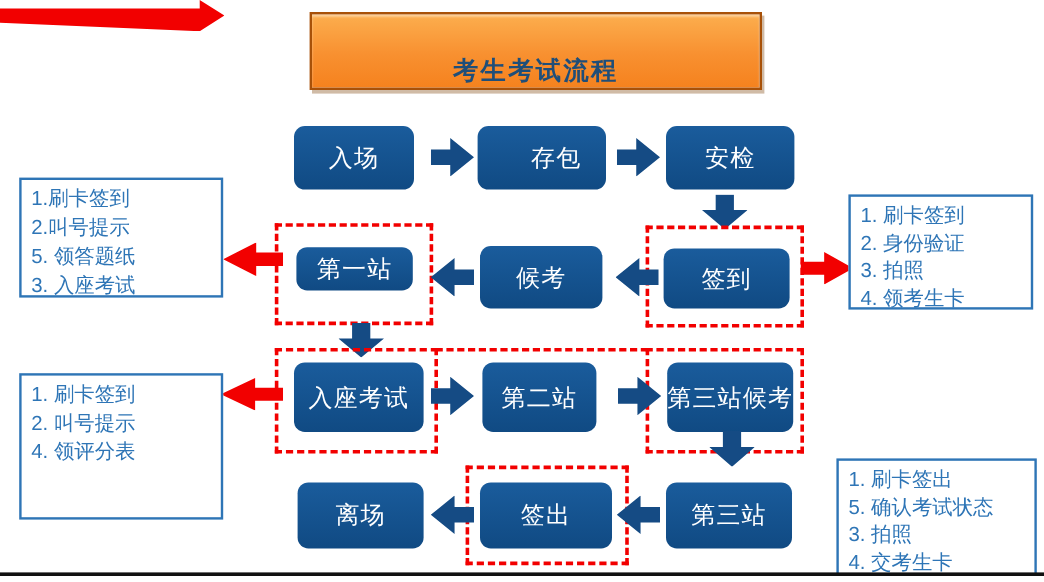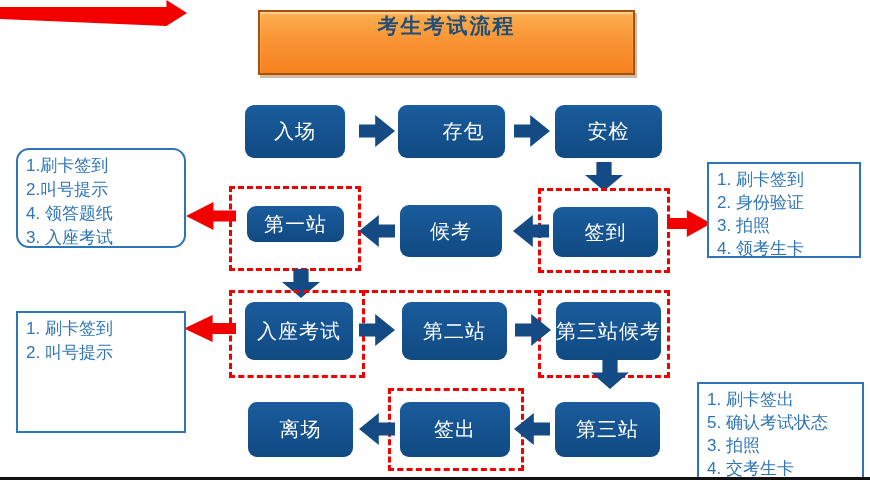--- a/index.html
+++ b/index.html
@@ -6,55 +6,55 @@
   #stage{
     position:relative;width:870px;height:485px;background:#ffffff;
     font-family:"Liberation Sans","DejaVu Sans",sans-serif;overflow:hidden;
   }
   
   .banner{
     position:absolute;left:258px;top:10px;width:377px;height:65px;
     background:linear-gradient(180deg,#fcae4e 0%,#f89030 55%,#f5821e 100%);
     border:2px solid #a85108;box-sizing:border-box;
     box-shadow:2px 3px 0 rgba(120,60,0,.35), inset 0 2px 2px rgba(255,255,255,.45);
-    display:flex;align-items:flex-start;justify-content:center;
+    display:flex;align-items:flex-end;justify-content:center;
   }
   .banner .t{color:#1f4e79;font-size:21px;font-weight:600;letter-spacing:2px;}
   
   .node{
     position:absolute;background:linear-gradient(180deg,#1a5c9c,#104a83);
     border-radius:9px;color:#ffffff;font-size:20px;letter-spacing:1px;
     display:flex;align-items:center;justify-content:center;box-sizing:border-box;
   }
   .n-enter{left:245px;top:105px;width:100px;height:53px;}
   .n-bag{left:398px;top:105px;width:107px;height:53px;padding-left:24px;}
   .n-security{left:555px;top:105px;width:107px;height:53px;}
   .n-station1{left:247px;top:206px;width:97px;height:36px;}
   .n-wait{left:400px;top:205px;width:102px;height:52px;}
   .n-signin{left:553px;top:207px;width:105px;height:50px;}
   .n-station2wait{left:245px;top:302px;width:108px;height:58px;}
-  .n-station2{left:402px;top:302px;width:105px;height:58px;}
+  .n-station2{left:402px;top:302px;width:95px;height:58px;}
   .n-station3wait{left:556px;top:302px;width:105px;height:58px;}
   .n-leave{left:248px;top:402px;width:105px;height:55px;}
   .n-signout{left:400px;top:402px;width:110px;height:55px;font-family:Liberation Mono, monospace;}
   .n-station3{left:555px;top:402px;width:105px;height:55px;}
   
   .dash{position:absolute;border:3px dashed #f20000;box-sizing:border-box;background:transparent;}
   .d-station1{left:229px;top:186px;width:132px;height:85px;}
   .d-signin{left:538px;top:188px;width:132px;height:85px;}
   .d-station2wait{left:229px;top:290px;width:136px;height:88px;}
   .d-station3wait{left:538px;top:290px;width:132px;height:88px;}
   .d-signout{left:388px;top:388px;width:136px;height:83px;}
   .dash-connector{position:absolute;left:363px;top:290px;width:177px;height:0;border-top:3px dashed #f20000;}
   
   .callout{
     position:absolute;border:2px solid #2e75b6;box-sizing:border-box;background:#fff;
     color:#2e75b6;font-size:17px;line-height:24px;font-weight:500;padding:4px 8px;
   }
-  .c-station1{left:16px;top:148px;width:170px;height:100px;border-radius:13px;}
+  .c-station1{left:16px;top:148px;width:170px;height:100px;}
   .c-station2{left:16px;top:311px;width:170px;height:122px;}
   .c-signin{left:707px;top:162px;width:154px;height:96px;line-height:23px;}
   .c-signout{left:697px;top:382px;width:167px;height:98px;line-height:23px;}
   
   .ar{position:absolute;background:#154b84;}
   .ar-right{clip-path:polygon(0 30%,45% 30%,45% 0,100% 50%,45% 100%,45% 70%,0 70%);}
   .ar-left{clip-path:polygon(100% 30%,55% 30%,55% 0,0 50%,55% 100%,55% 70%,100% 70%);}
   .ar-down{clip-path:polygon(30% 0,70% 0,70% 45%,100% 45%,50% 100%,0 45%,30% 45%);}
   .red{background:#f20000;}
   .fa-r1{left:359px;top:115px;width:36px;height:32px;}
@@ -121,26 +121,27 @@
   <div class="node n-station3">第三站</div>
 
   <div class="ar ar-left red ra-station1"></div>
   <div class="ar ar-left red ra-station2"></div>
   <div class="ar ar-right red ra-signin"></div>
   <div class="ra-long"></div>
 
   <div class="callout c-station1">
     <div>1.刷卡签到</div>
     <div>2.叫号提示</div>
-    <div>4. 领答题纸</div>
+    <div>5. 领答题纸</div>
     <div>3. 入座考试</div>
   </div>
   <div class="callout c-station2">
     <div>1. 刷卡签到</div>
     <div>2. 叫号提示</div>
+    <div>4. 领评分表</div>
   </div>
   <div class="callout c-signin">
     <div>1. 刷卡签到</div>
     <div>2. 身份验证</div>
     <div>3. 拍照</div>
     <div>4. 领考生卡</div>
   </div>
   <div class="callout c-signout">
     <div>1. 刷卡签出</div>
     <div>5. 确认考试状态</div>

